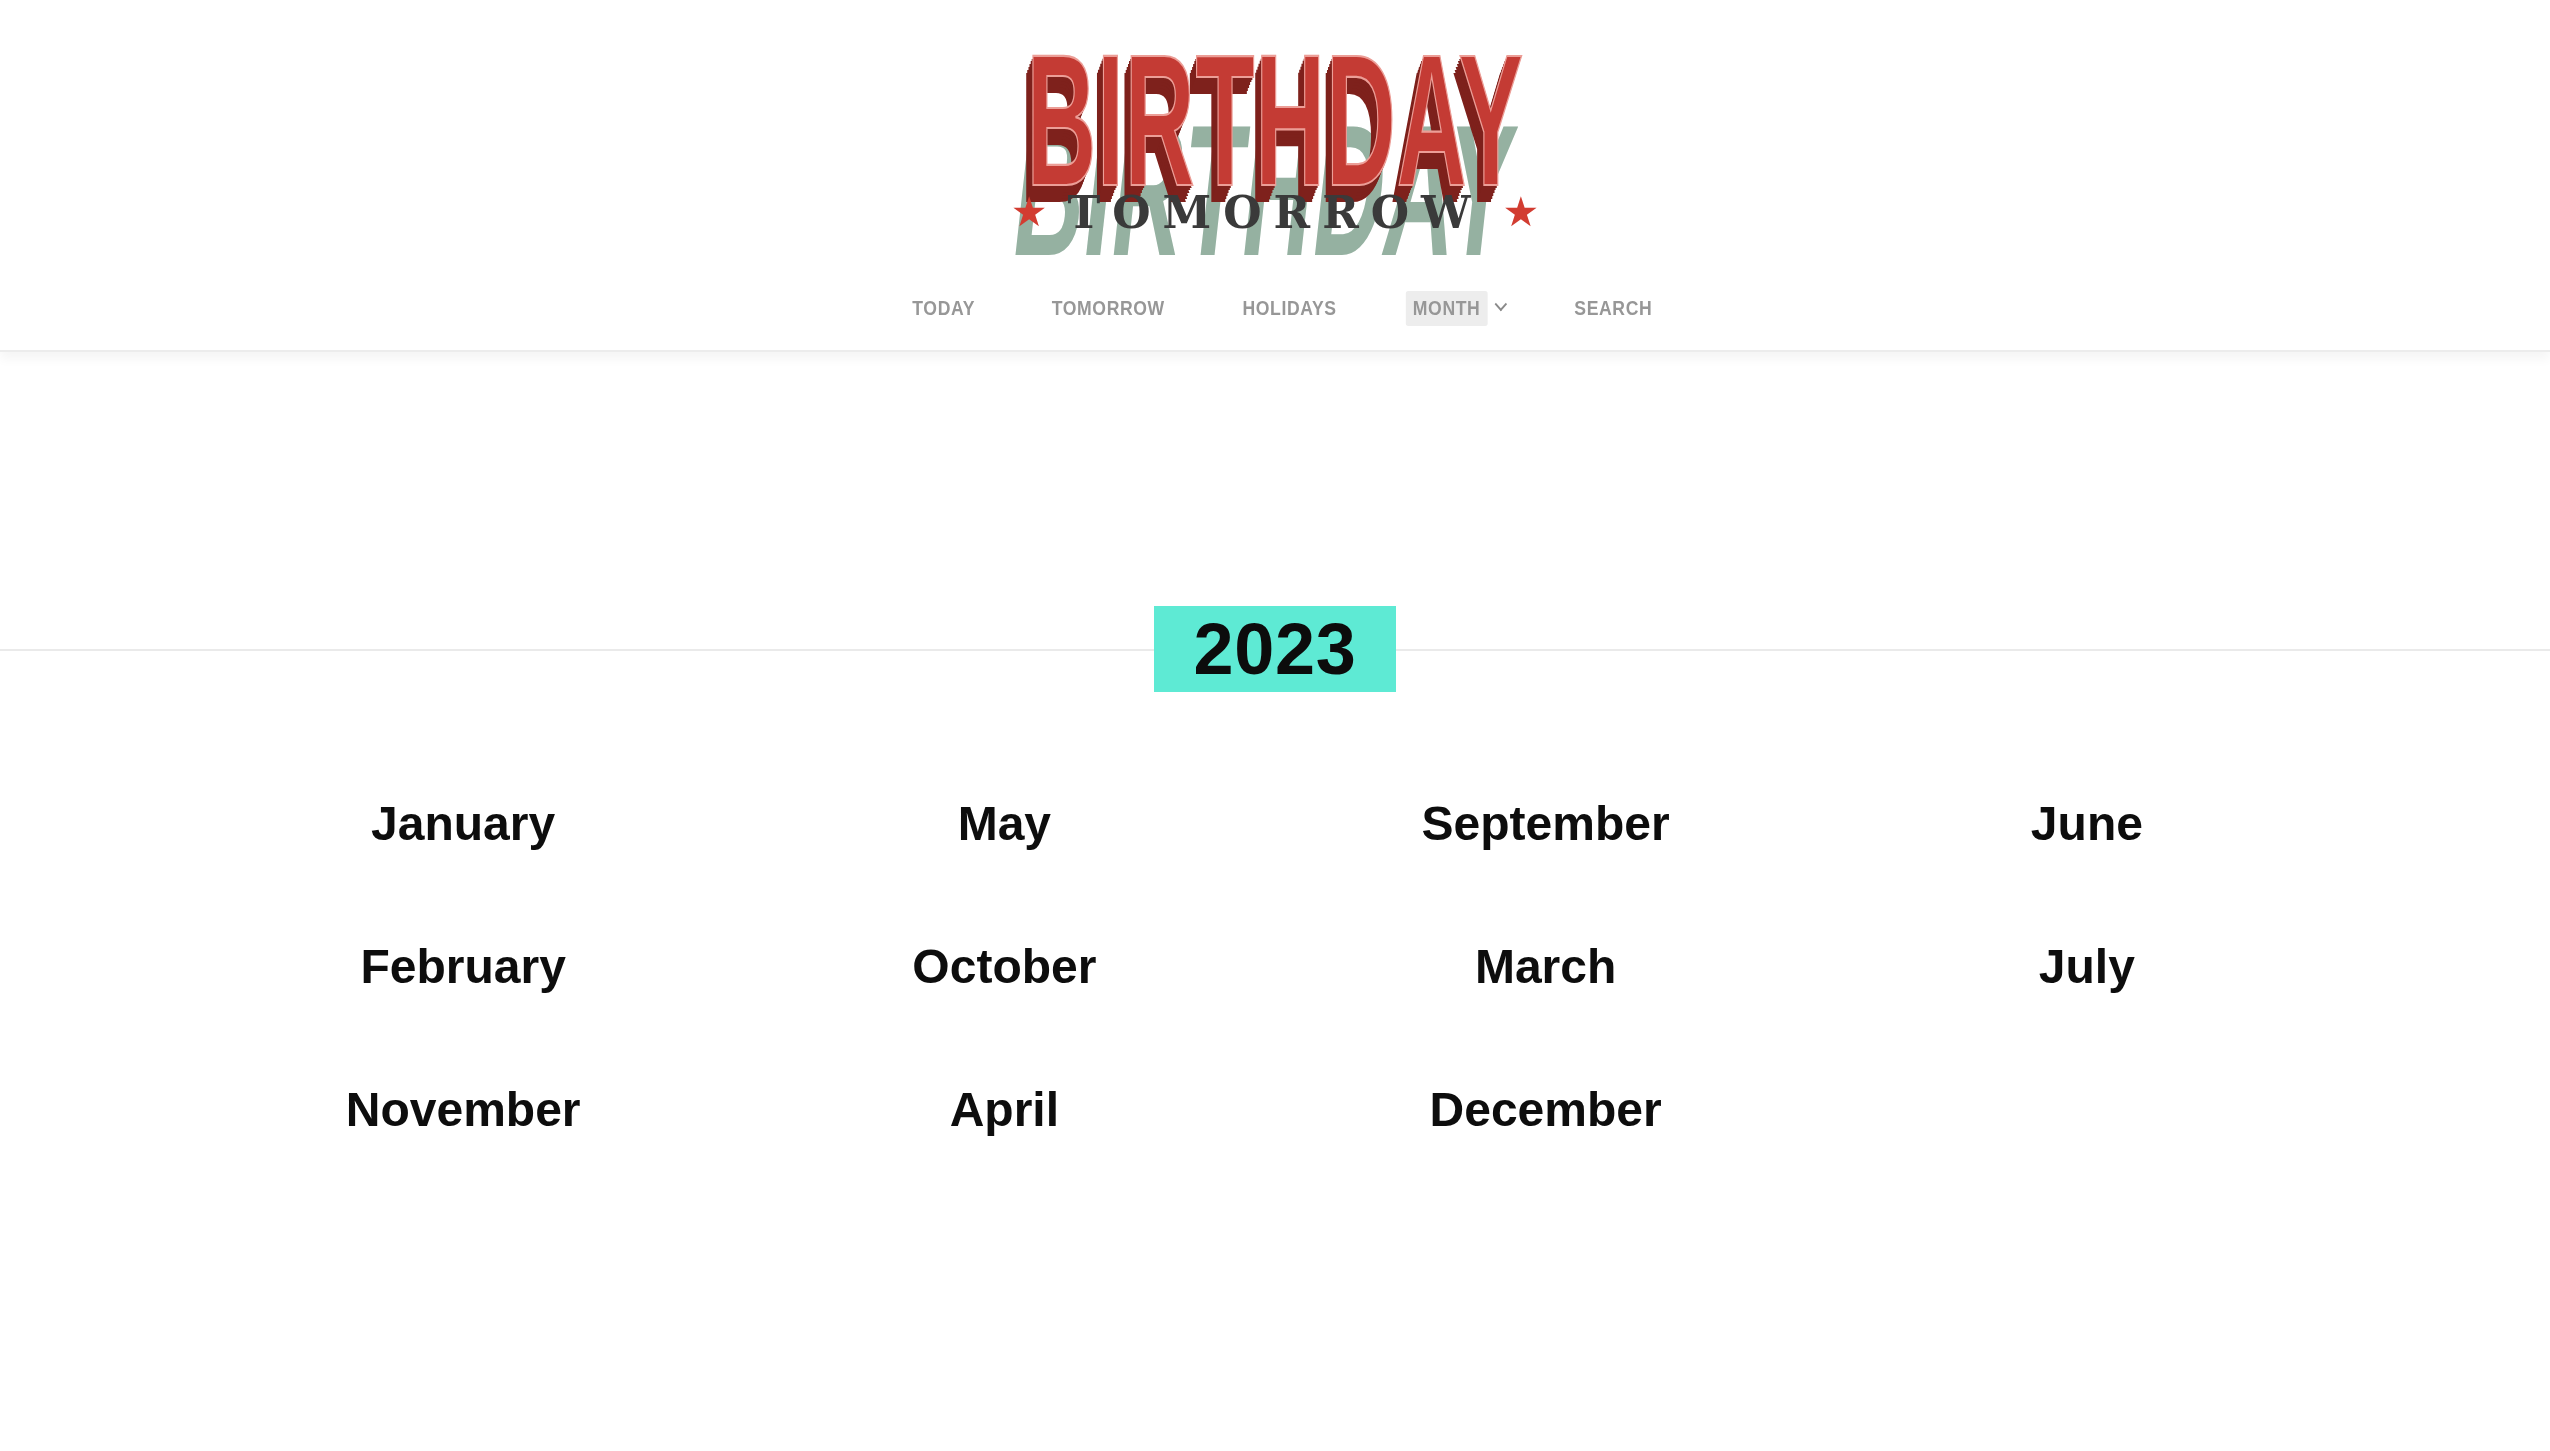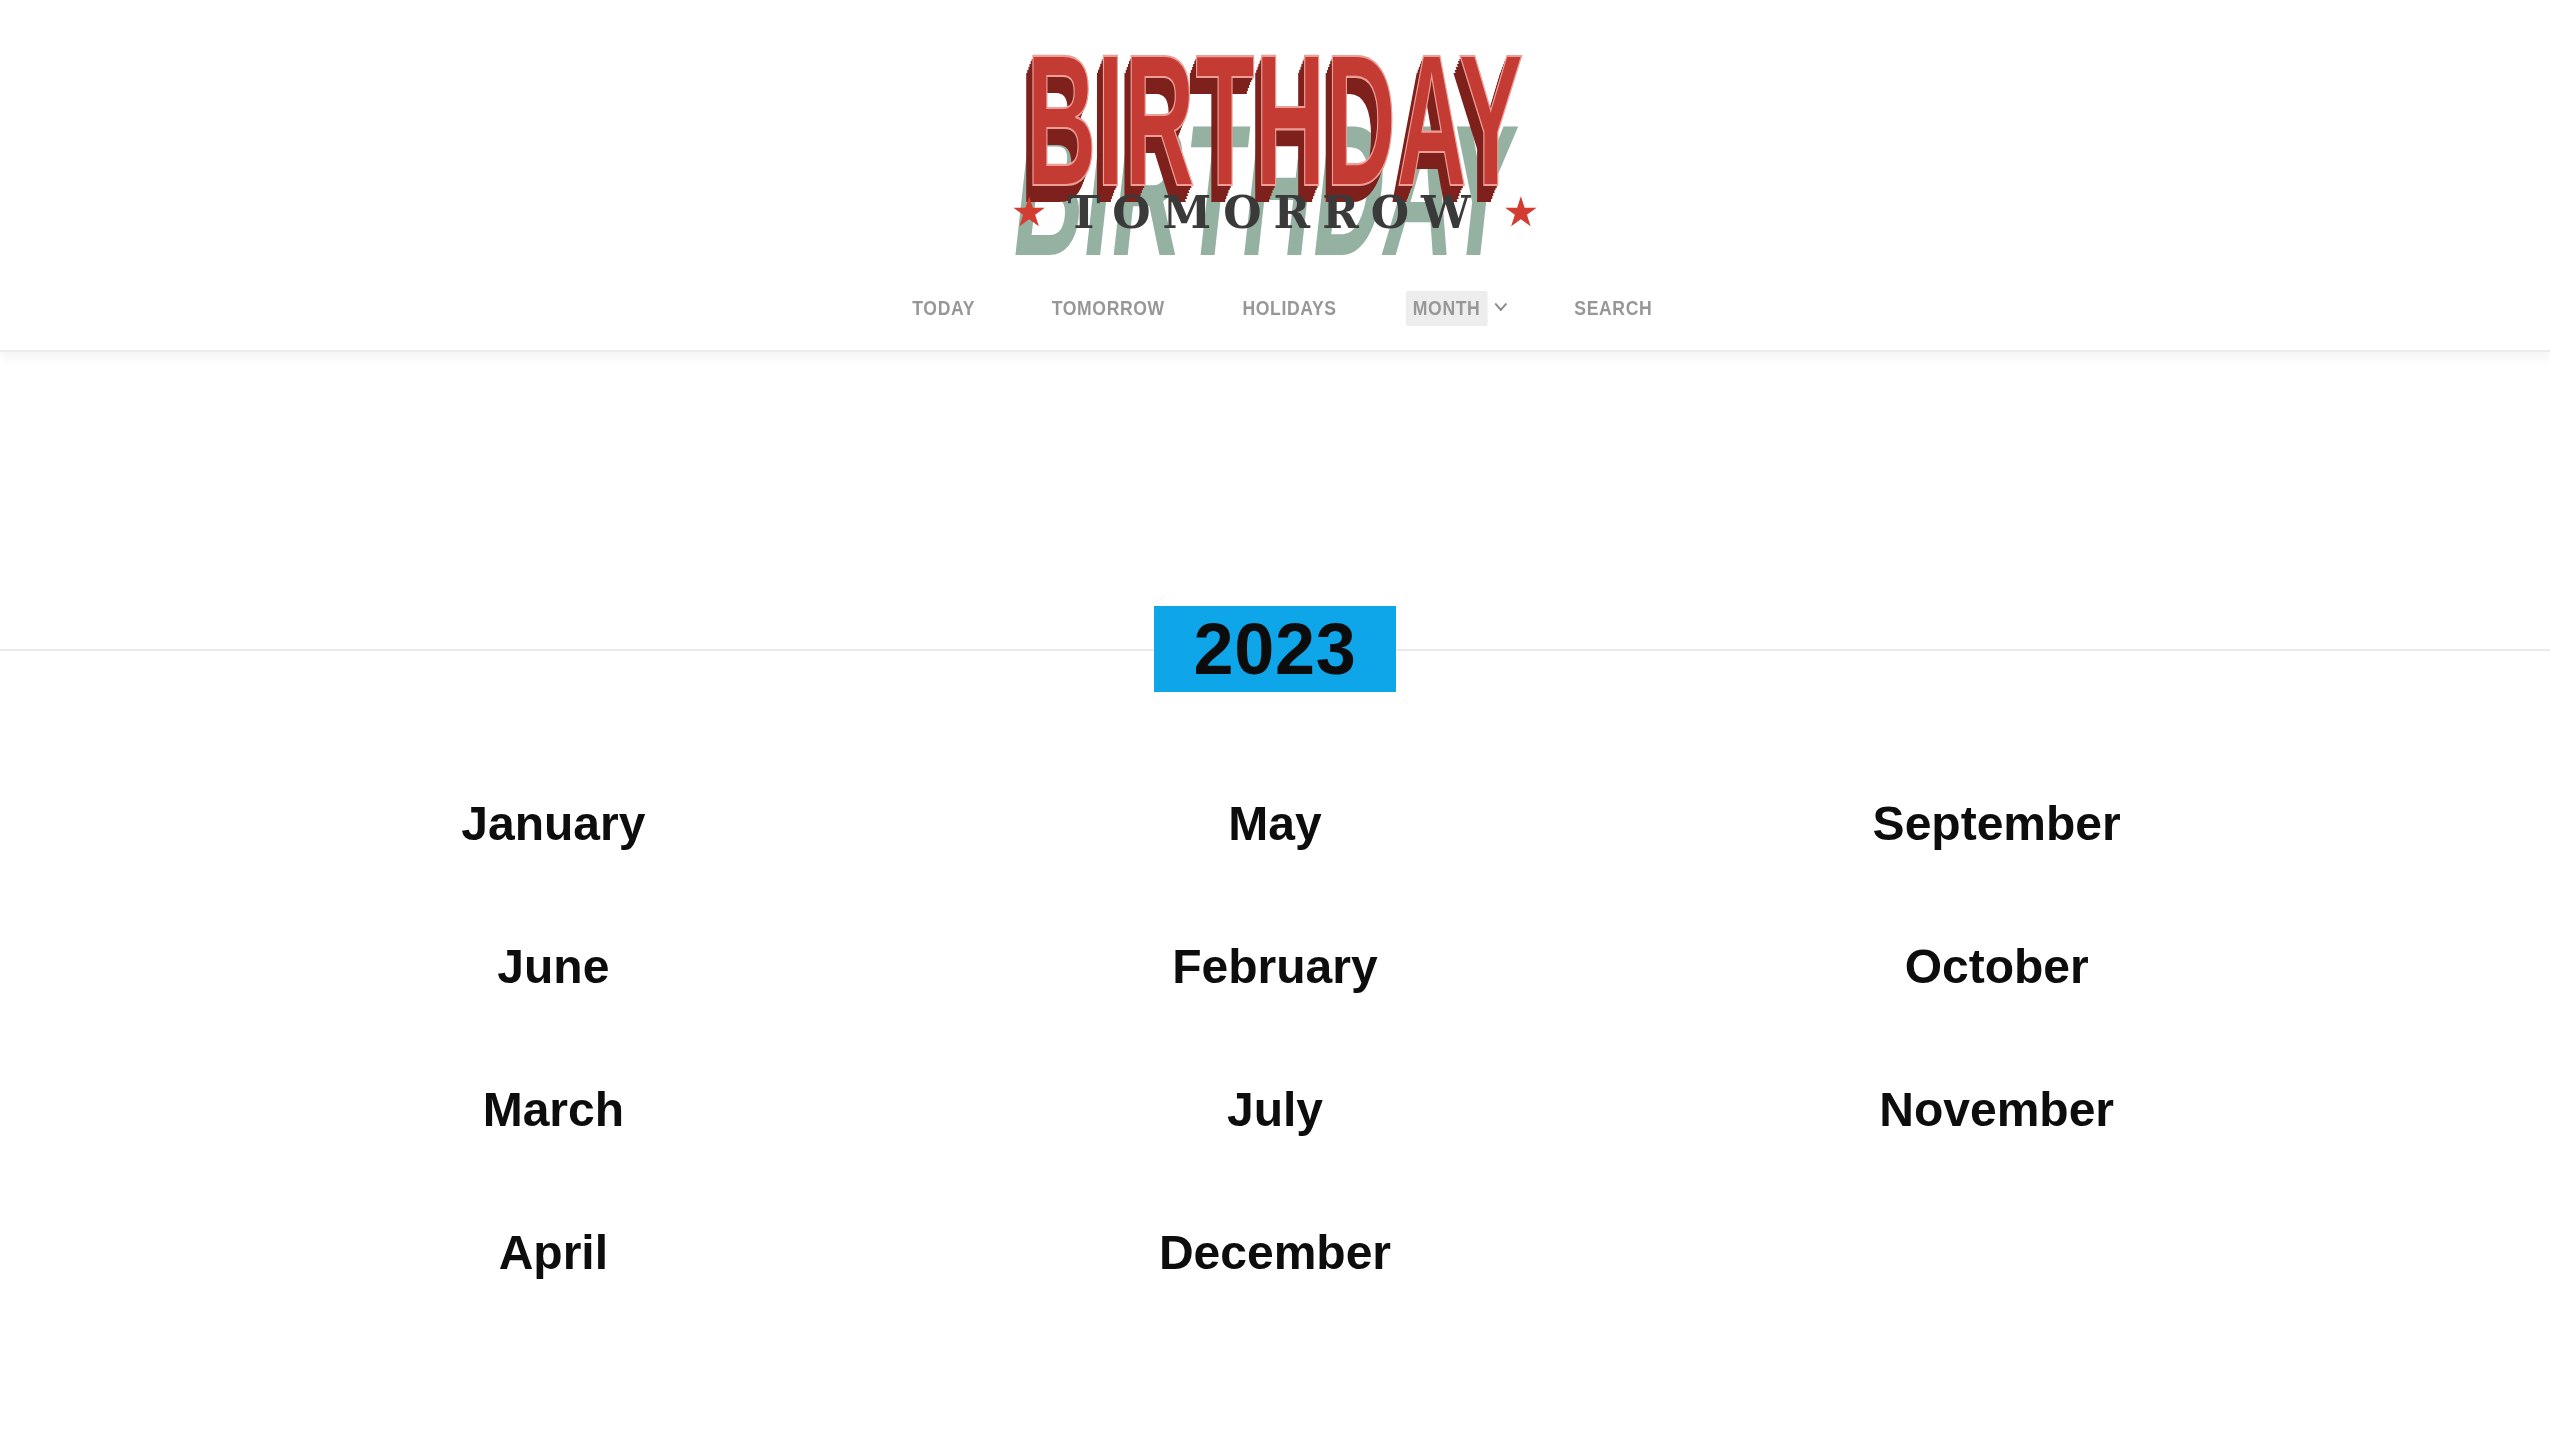--- a/index.html
+++ b/index.html
@@ -134,34 +134,34 @@
     position: absolute;
     top: 50%;
     left: 0;
     right: 0;
     height: 2px;
     background: #eaeaea;
   }
   .year-heading {
     position: relative;
     display: inline-block;
-    background: #0ea5e9;
+    background: #5eead4;
     padding: 0 40px;
     font-weight: 700;
     font-size: 72px;
     line-height: 86px;
     color: #0c0c0c;
     letter-spacing: 0.7px;
   }
 
   .months-grid {
     width: 2165px;
     margin: 60px auto 0;
     display: grid;
-    grid-template-columns: repeat(3, 1fr);
+    grid-template-columns: repeat(4, 1fr);
     grid-auto-rows: 143px;
   }
   .month-cell {
     display: flex;
     align-items: center;
     justify-content: center;
   }
   .month-link {
     font-weight: 700;
     font-size: 48px;

